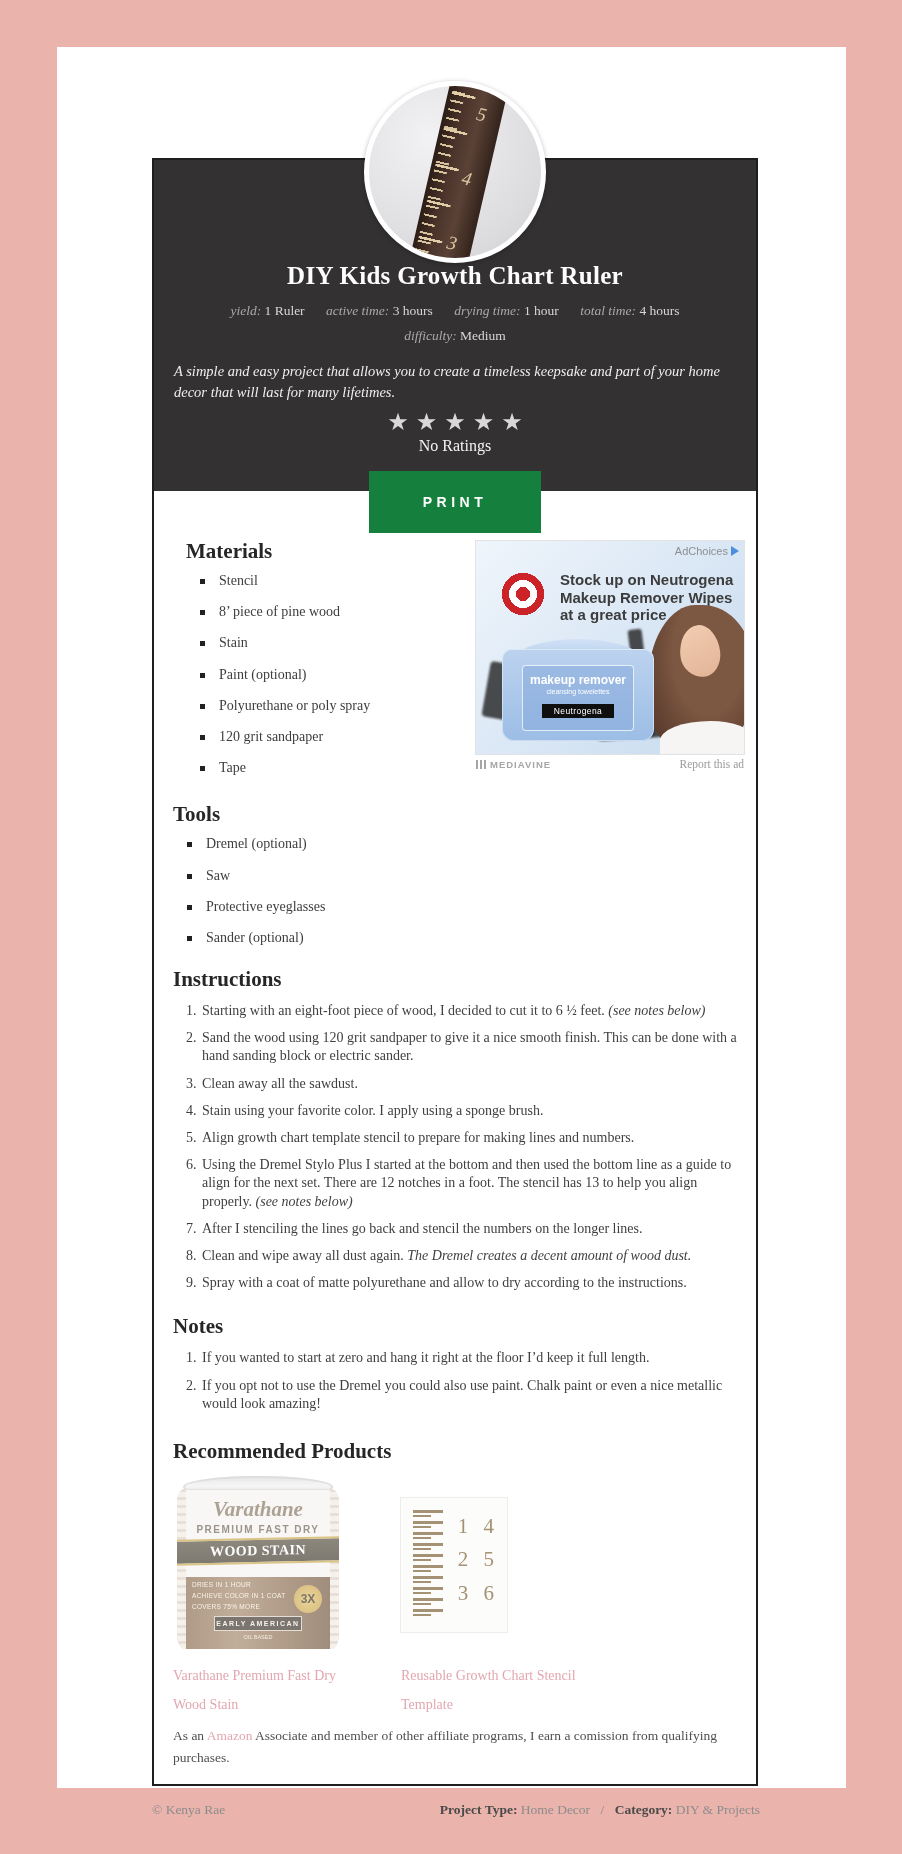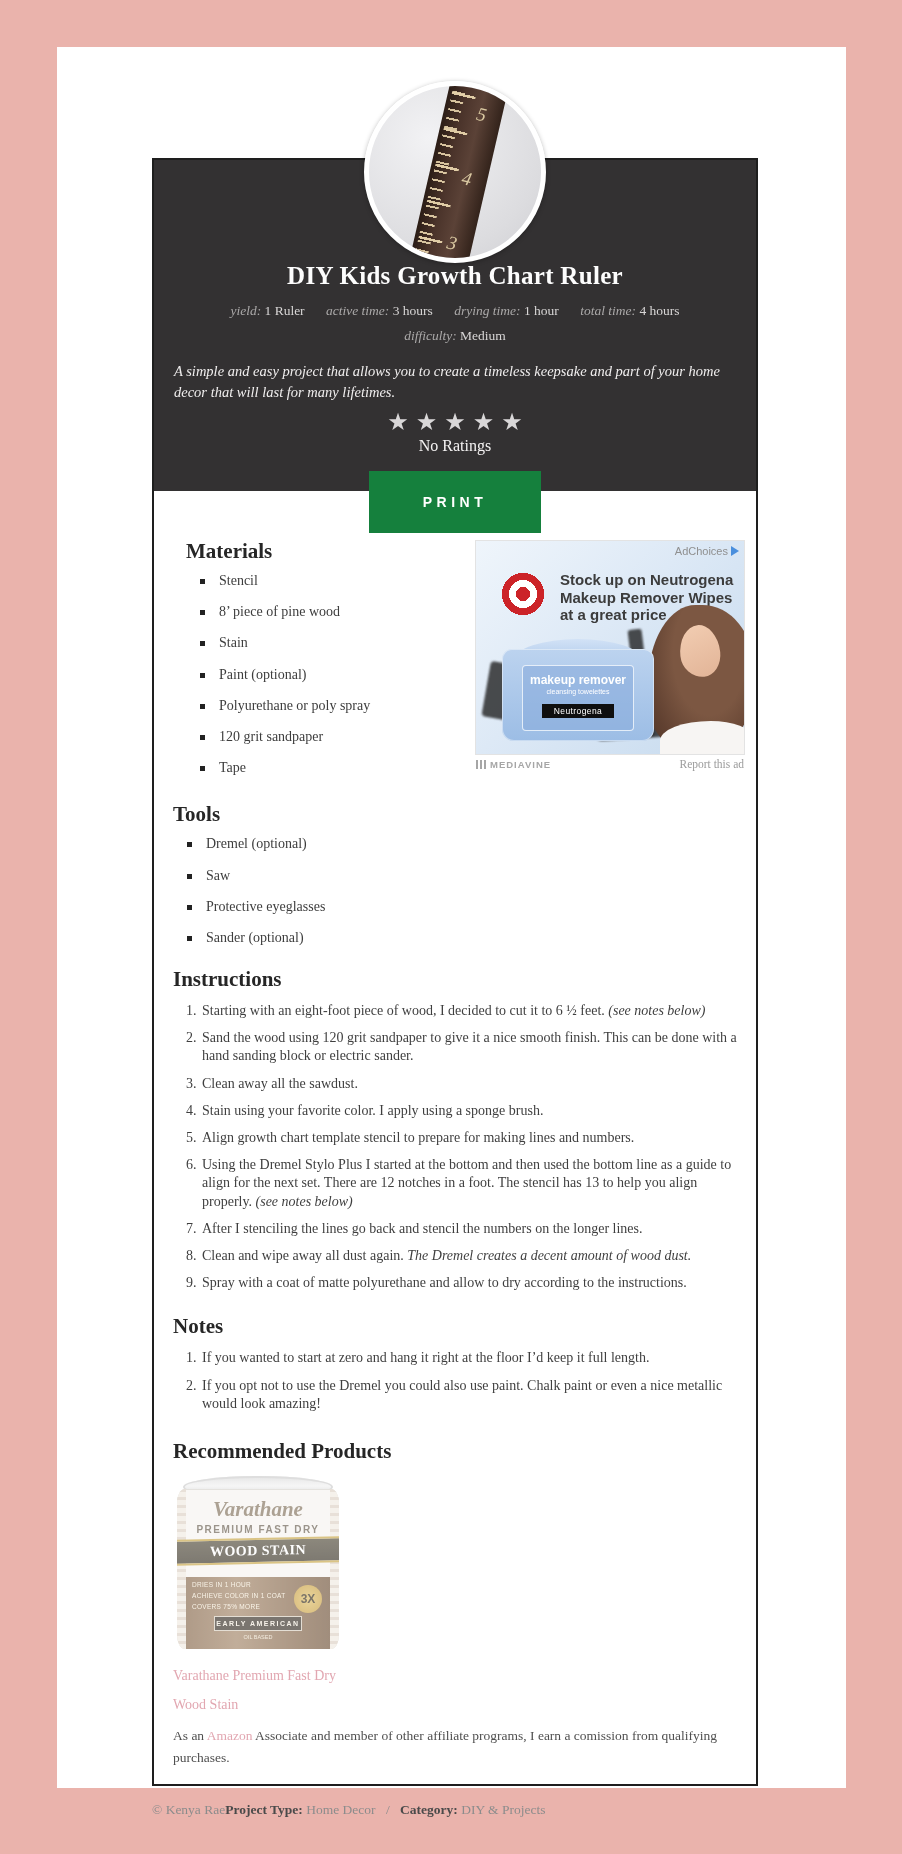--- a/index.html
+++ b/index.html
@@ -140,21 +140,21 @@
         background:repeating-linear-gradient(to bottom,#a59274 0 3px,transparent 3px 11px);}
   .stencil-ticks-short{position:absolute;left:12px;top:17px;bottom:8px;width:18px;
         background:repeating-linear-gradient(to bottom,#a59274 0 2px,transparent 2px 11px);}
   .stencil-nums{position:absolute;right:8px;top:12px;text-align:right;color:#a59274;
         font-size:21px;line-height:1.6;letter-spacing:5px;}
 
   .disclosure{margin:6px 8px 4px 0;font-size:13.5px;line-height:1.6;color:#4f4f4f;max-width:560px;}
   .amazon-link{color:#E2A7B1;cursor:pointer;}
 
   
-  .site-footer{margin:16px 0 0 95px;width:608px;display:flex;justify-content:flex-start;
+  .site-footer{margin:16px 0 0 95px;width:608px;display:flex;justify-content:space-between;
         align-items:baseline;font-size:13.5px;}
   .copyright{color:#8c8c8c;}
   .meta-footer{color:#8c8c8c;}
   .meta-footer b{color:#4a4a4a;}
   .foot-sep{margin:0 7px;color:#8c8c8c;}
 </style>
 </head>
 <body>
 
 <div class="page">
@@ -302,20 +302,34 @@
                     <div class="can-badge">3X</div>
                     <div class="can-shade">EARLY AMERICAN</div>
                     <div class="can-fine">OIL BASED</div>
                   </div>
                 </div>
               </div>
             </div>
             <div class="prod-caption">Varathane Premium Fast Dry Wood Stain</div>
           </div>
 
+          <div class="prod">
+            <div class="prod-img-area">
+              <div class="stencil">
+                <div class="stencil-ticks"></div>
+                <div class="stencil-ticks-short"></div>
+                <div class="stencil-nums">
+                  <div>1 4</div>
+                  <div>2 5</div>
+                  <div>3 6</div>
+                </div>
+              </div>
+            </div>
+            <div class="prod-caption">Reusable Growth Chart Stencil Template</div>
+          </div>
 
         </div>
       </div>
 
       <p class="disclosure"><span>As an </span><span class="amazon-link">Amazon</span><span> Associate and member of other affiliate programs, I earn a comission from qualifying purchases.</span></p>
 
     </div>
   </div>
 
   <div class="site-footer">

